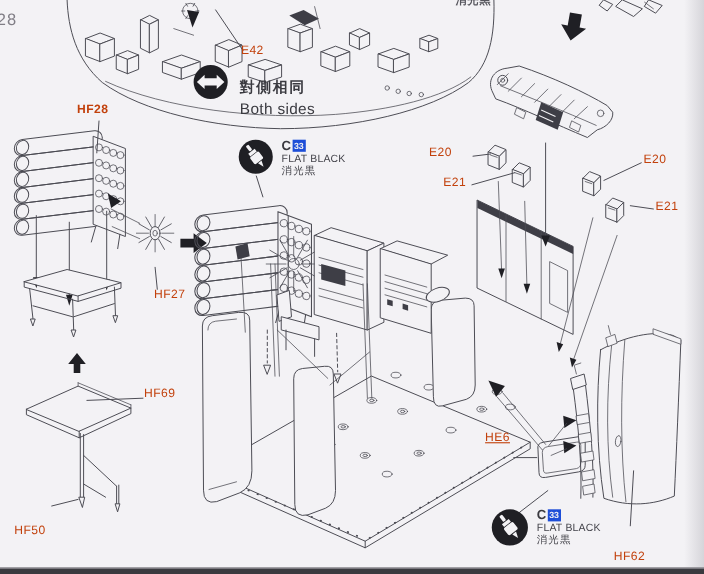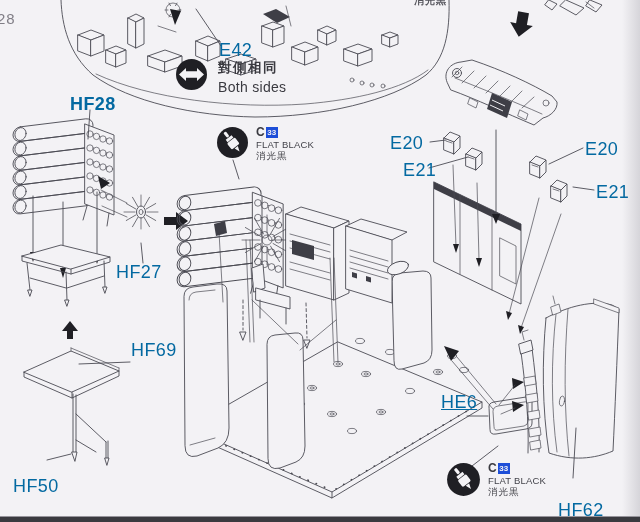--- a/index.html
+++ b/index.html
@@ -10,26 +10,26 @@
     color:#3a3a40;
   }
   svg{position:absolute;left:0;top:0;}
   .ln{fill:none;stroke:#4b4b53;stroke-width:0.9;stroke-linejoin:round;stroke-linecap:round;}
   .thin{stroke-width:0.7;}
   .fillp{fill:#f3f2f5;}
   .dk{fill:#3e3e46;stroke:none;}
   .blk{fill:#1f1f24;stroke:none;}
   .dash{stroke-dasharray:3 2.6;}
   .dots{stroke:#4b4b53;stroke-width:1.6;stroke-linecap:round;stroke-dasharray:0.4 8.5;fill:none;}
-  .plabel{position:absolute;font-size:18px;letter-spacing:0.4px;color:#0369a1;white-space:nowrap;}
+  .plabel{position:absolute;font-size:11px;letter-spacing:0.4px;color:#c2410c;white-space:nowrap;}
   .pnum{position:absolute;left:-3px;top:10px;font-size:15px;color:#807e86;letter-spacing:1px;}
   .callout{position:absolute;display:flex;align-items:flex-start;}
   .bs-zh{font-size:13.5px;font-weight:bold;letter-spacing:1.5px;}
   .bs-en{font-size:14px;margin-top:2px;letter-spacing:0.3px;}
-  .bs-text{margin-left:10px;margin-top:1px;}
+  .bs-text{margin-left:10px;margin-top:13px;}
   .paint-text{margin-left:7px;line-height:1.15;}
   .paint-coderow{display:flex;align-items:center;font-weight:bold;font-size:12px;}
   .paint-box{display:inline-flex;align-items:center;justify-content:center;
     background:#1d4ed8;color:#f3f2f5;font-size:8px;font-weight:bold;
     width:12px;height:11px;margin-left:1px;}
   .paint-name{font-size:9.5px;letter-spacing:0.2px;color:#44444b;text-align:right;}
   .paint-jp{font-size:9.5px;color:#44444b;letter-spacing:1px;}
   .fragment-jp{position:absolute;left:414px;top:-6px;font-size:10px;font-weight:bold;letter-spacing:1px;color:#55555c;}
   #bottombar{position:absolute;left:0;top:516px;width:640px;height:6px;background:#3a3a3f;border-top:1px solid #97959c;}
   #edgeshade{position:absolute;right:0;top:0;width:18px;height:516px;
@@ -384,22 +384,22 @@
       <polygon class="fillp" points="590,0 602,5 596,12 586,6"></polygon>
       <path class="thin" d="M586,2 L594,8"></path>
     </g>
   </svg>
 
   <div class="pnum">28</div>
   <div class="fragment-jp">消光黒</div>
 
   <div class="plabel" style="left:219px;top:40px;">E42</div>
   <div class="plabel" style="left:70px;top:94px;font-weight:bold;">HF28</div>
-  <div class="plabel" style="left:116px;top:262px;">HF27</div>
-  <div class="plabel" style="left:131px;top:340px;">HF69</div>
+  <div class="plabel" style="left:140px;top:262px;">HF27</div>
+  <div class="plabel" style="left:131px;top:352px;">HF69</div>
   <div class="plabel" style="left:13px;top:476px;">HF50</div>
   <div class="plabel" style="left:390px;top:133px;">E20</div>
   <div class="plabel" style="left:403px;top:160px;">E21</div>
   <div class="plabel" style="left:585px;top:139px;">E20</div>
   <div class="plabel" style="left:596px;top:182px;">E21</div>
   <div class="plabel" style="left:441px;top:392px;text-decoration:underline;">HE6</div>
   <div class="plabel" style="left:558px;top:500px;">HF62</div>
 
   <div class="callout" style="left:175px;top:58px;">
     <svg width="33" height="33" viewBox="0 0 33 33" style="position:static;">

